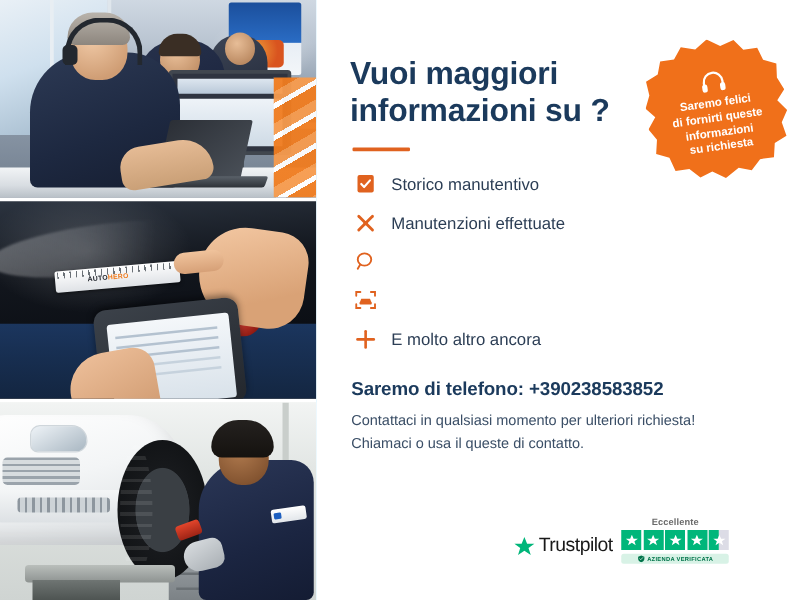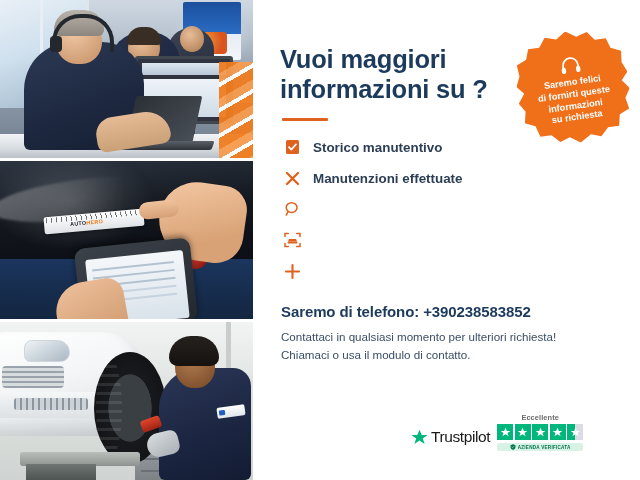--- a/index.html
+++ b/index.html
@@ -384,21 +384,20 @@
     align-items: center;
     justify-content: center;
     color: #e0621f;
   }
   .feature-icon svg { display: block; }
   .feature-label {
     margin-left: 9px;
     font-size: 13.4px;
     color: #2c3e55;
     white-space: nowrap;
-    font-weight: bold;
   }
 
   .phone-line {
     margin: 18px 0 0 1px;
     font-size: 15px;
     font-weight: bold;
     color: #1b3a5c;
     letter-spacing: -0.1px;
   }
   .sub-lines {
@@ -648,32 +647,33 @@
 
       <li class="feature-item">
         <span class="feature-icon">
           <svg width="17" height="17" viewBox="0 0 17 17" aria-hidden="true">
             <g stroke="currentColor" stroke-width="2.1" stroke-linecap="round">
               <line x1="8.5" y1="2" x2="8.5" y2="15"></line>
               <line x1="2" y1="8.5" x2="15" y2="8.5"></line>
             </g>
           </svg>
         </span>
+        <span class="feature-label">E molto altro ancora</span>
       </li>
 
     </ul>
 
     <div class="phone-line">
       <span>Saremo di telefono:</span>
       <span>+390238583852</span>
     </div>
 
     <div class="sub-lines">
       <div>Contattaci in qualsiasi momento per ulteriori richiesta!</div>
-      <div>Chiamaci o usa il modulo di contatto.</div>
+      <div>Chiamaci o usa il queste di contatto.</div>
     </div>
 
     <div class="badge">
       <div class="badge-shape"></div>
       <div class="badge-inner">
         <span class="badge-icon">
           <svg width="21" height="19" viewBox="0 0 21 19" aria-hidden="true">
             <path d="M3 12 V9.5 A7.5 7.5 0 0 1 18 9.5 V12" fill="none" stroke="currentColor" stroke-width="1.8" stroke-linecap="round"></path>
             <rect x="1.2" y="10.6" width="4.2" height="6.4" rx="2" fill="currentColor"></rect>
             <rect x="15.6" y="10.6" width="4.2" height="6.4" rx="2" fill="currentColor"></rect>

